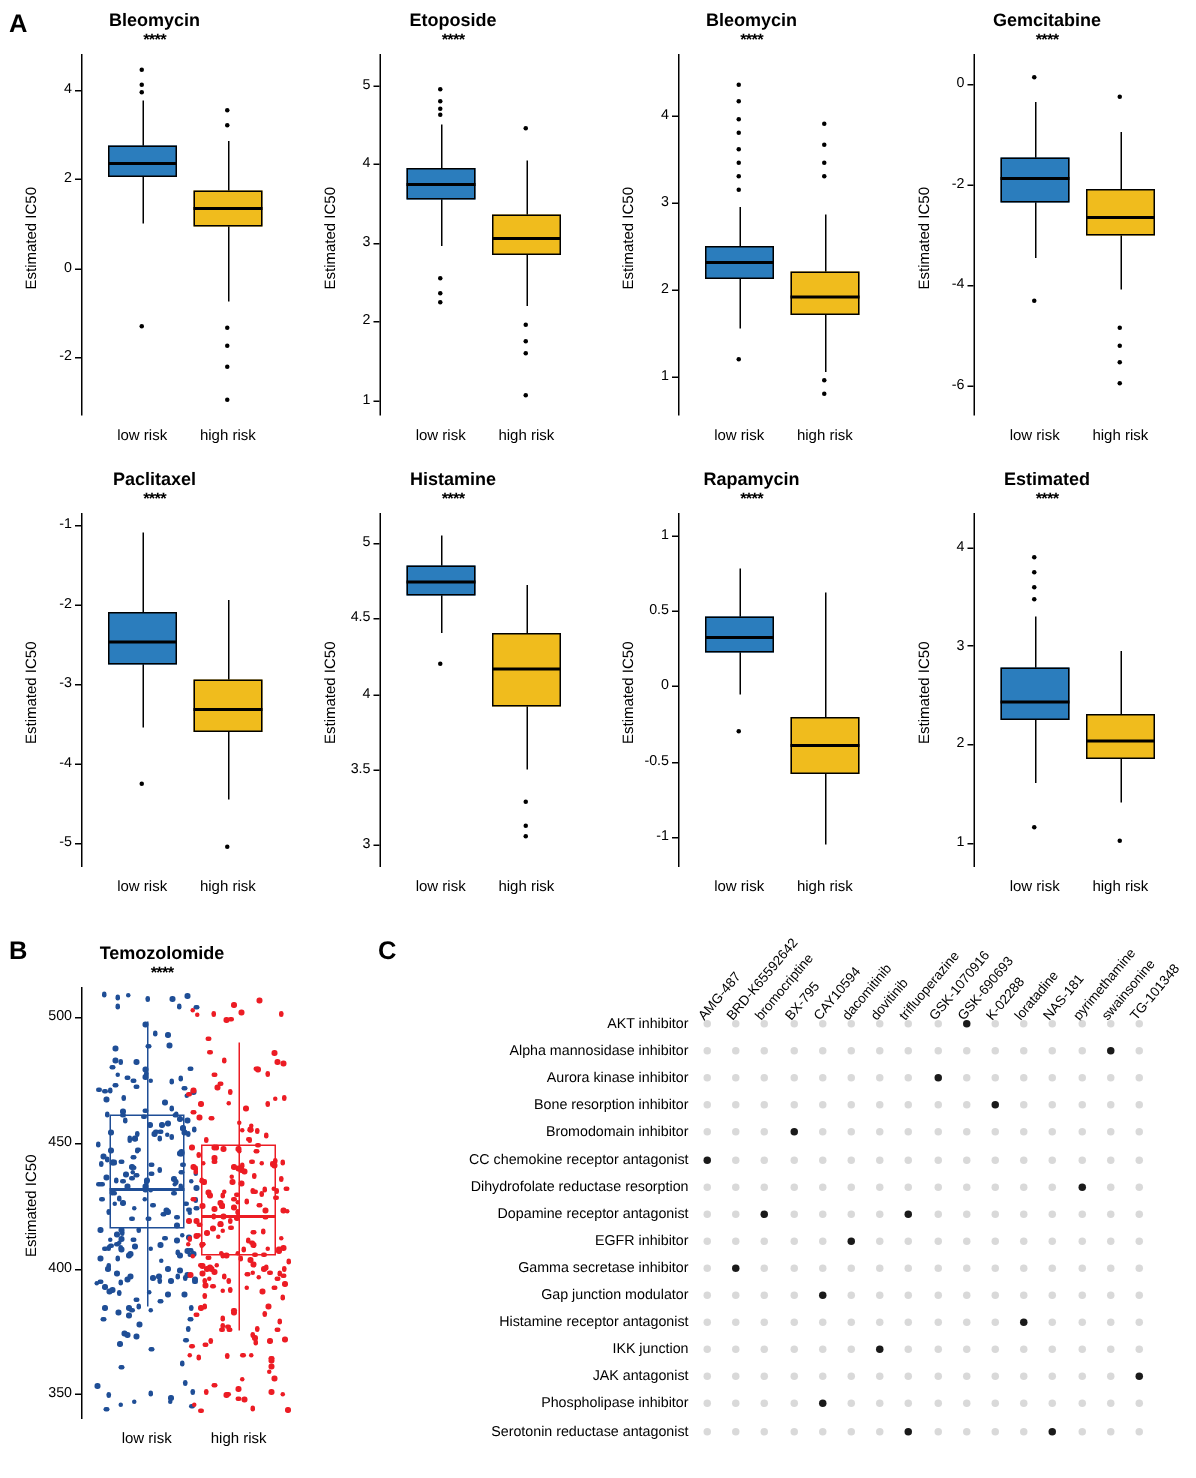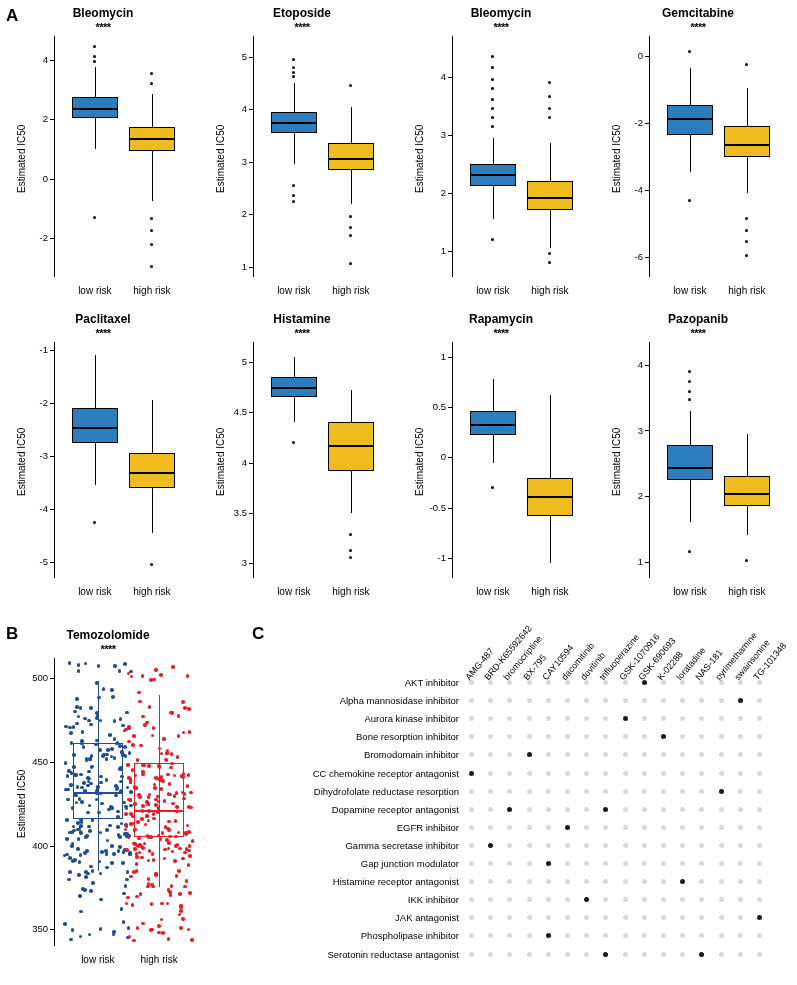--- a/index.html
+++ b/index.html
@@ -275,21 +275,21 @@
       </div>
       <div class="xlab" style="left: 46.8px; top: 274px; width: 80px;">low risk</div>
       <div style="position: absolute; left: 0px; top: 0px; width: 100%; height: 100%;">
         <div class="whisk" style="left: 143.92px; top: 83.2255px; height: 167.711px;"></div>
         <div class="box high" style="left: 120.8px; top: 165.574px; width: 46.24px; height: 38.1617px;"></div>
         <div class="median" style="left: 120.8px; top: 183.651px; width: 46.24px;"></div>
       </div>
       <div class="xlab" style="left: 103.92px; top: 274px; width: 80px;">high risk</div>
     </div>
     <div class="box-panel" style="left: 603px; top: 312px; width: 190px; height: 300px;">
-      <div class="bp-title">Pazopanib</div>
+      <div class="bp-title">Estimated</div>
       <div class="bp-sig">****</div>
       <div class="axis-line" style="left: 46px; top: 30px; width: 1px; height: 236px;"></div>
       <div class="tick" style="left: 42px; top: 250px;"></div>
       <div class="ticklab" style="left: 6px; top: 243.611px; width: 34px;">1</div>
       <div class="tick" style="left: 42px; top: 184px;"></div>
       <div class="ticklab" style="left: 6px; top: 178.056px; width: 34px;">2</div>
       <div class="tick" style="left: 42px; top: 118px;"></div>
       <div class="ticklab" style="left: 6px; top: 112.5px; width: 34px;">3</div>
       <div class="tick" style="left: 42px; top: 53px;"></div>
       <div class="ticklab" style="left: 6px; top: 46.9444px; width: 34px;">4</div>
@@ -1016,21 +1016,21 @@
     <div class="c-dot" style="left: 329.2px; top: 259.1px;"></div>
     <div class="c-dot" style="left: 348.4px; top: 259.1px;"></div>
     <div class="c-dot" style="left: 367.6px; top: 259.1px;"></div>
     <div class="c-dot" style="left: 386.8px; top: 259.1px;"></div>
     <div class="c-dot" style="left: 406px; top: 259.1px;"></div>
     <div class="c-dot on" style="left: 425.2px; top: 259.1px;"></div>
     <div class="c-dot" style="left: 444.4px; top: 259.1px;"></div>
     <div class="c-dot" style="left: 463.6px; top: 259.1px;"></div>
     <div class="c-dot" style="left: 482.8px; top: 259.1px;"></div>
     <div class="c-dot" style="left: 502px; top: 259.1px;"></div>
-    <div class="c-rowlabel" style="left: 0px; width: 204px; top: 274.2px;">IKK inhibitor</div>
+    <div class="c-rowlabel" style="left: 0px; width: 204px; top: 274.2px;">IKK junction</div>
     <div class="c-dot" style="left: 214px; top: 277.2px;"></div>
     <div class="c-dot" style="left: 233.2px; top: 277.2px;"></div>
     <div class="c-dot" style="left: 252.4px; top: 277.2px;"></div>
     <div class="c-dot" style="left: 271.6px; top: 277.2px;"></div>
     <div class="c-dot" style="left: 290.8px; top: 277.2px;"></div>
     <div class="c-dot" style="left: 310px; top: 277.2px;"></div>
     <div class="c-dot on" style="left: 329.2px; top: 277.2px;"></div>
     <div class="c-dot" style="left: 348.4px; top: 277.2px;"></div>
     <div class="c-dot" style="left: 367.6px; top: 277.2px;"></div>
     <div class="c-dot" style="left: 386.8px; top: 277.2px;"></div>

